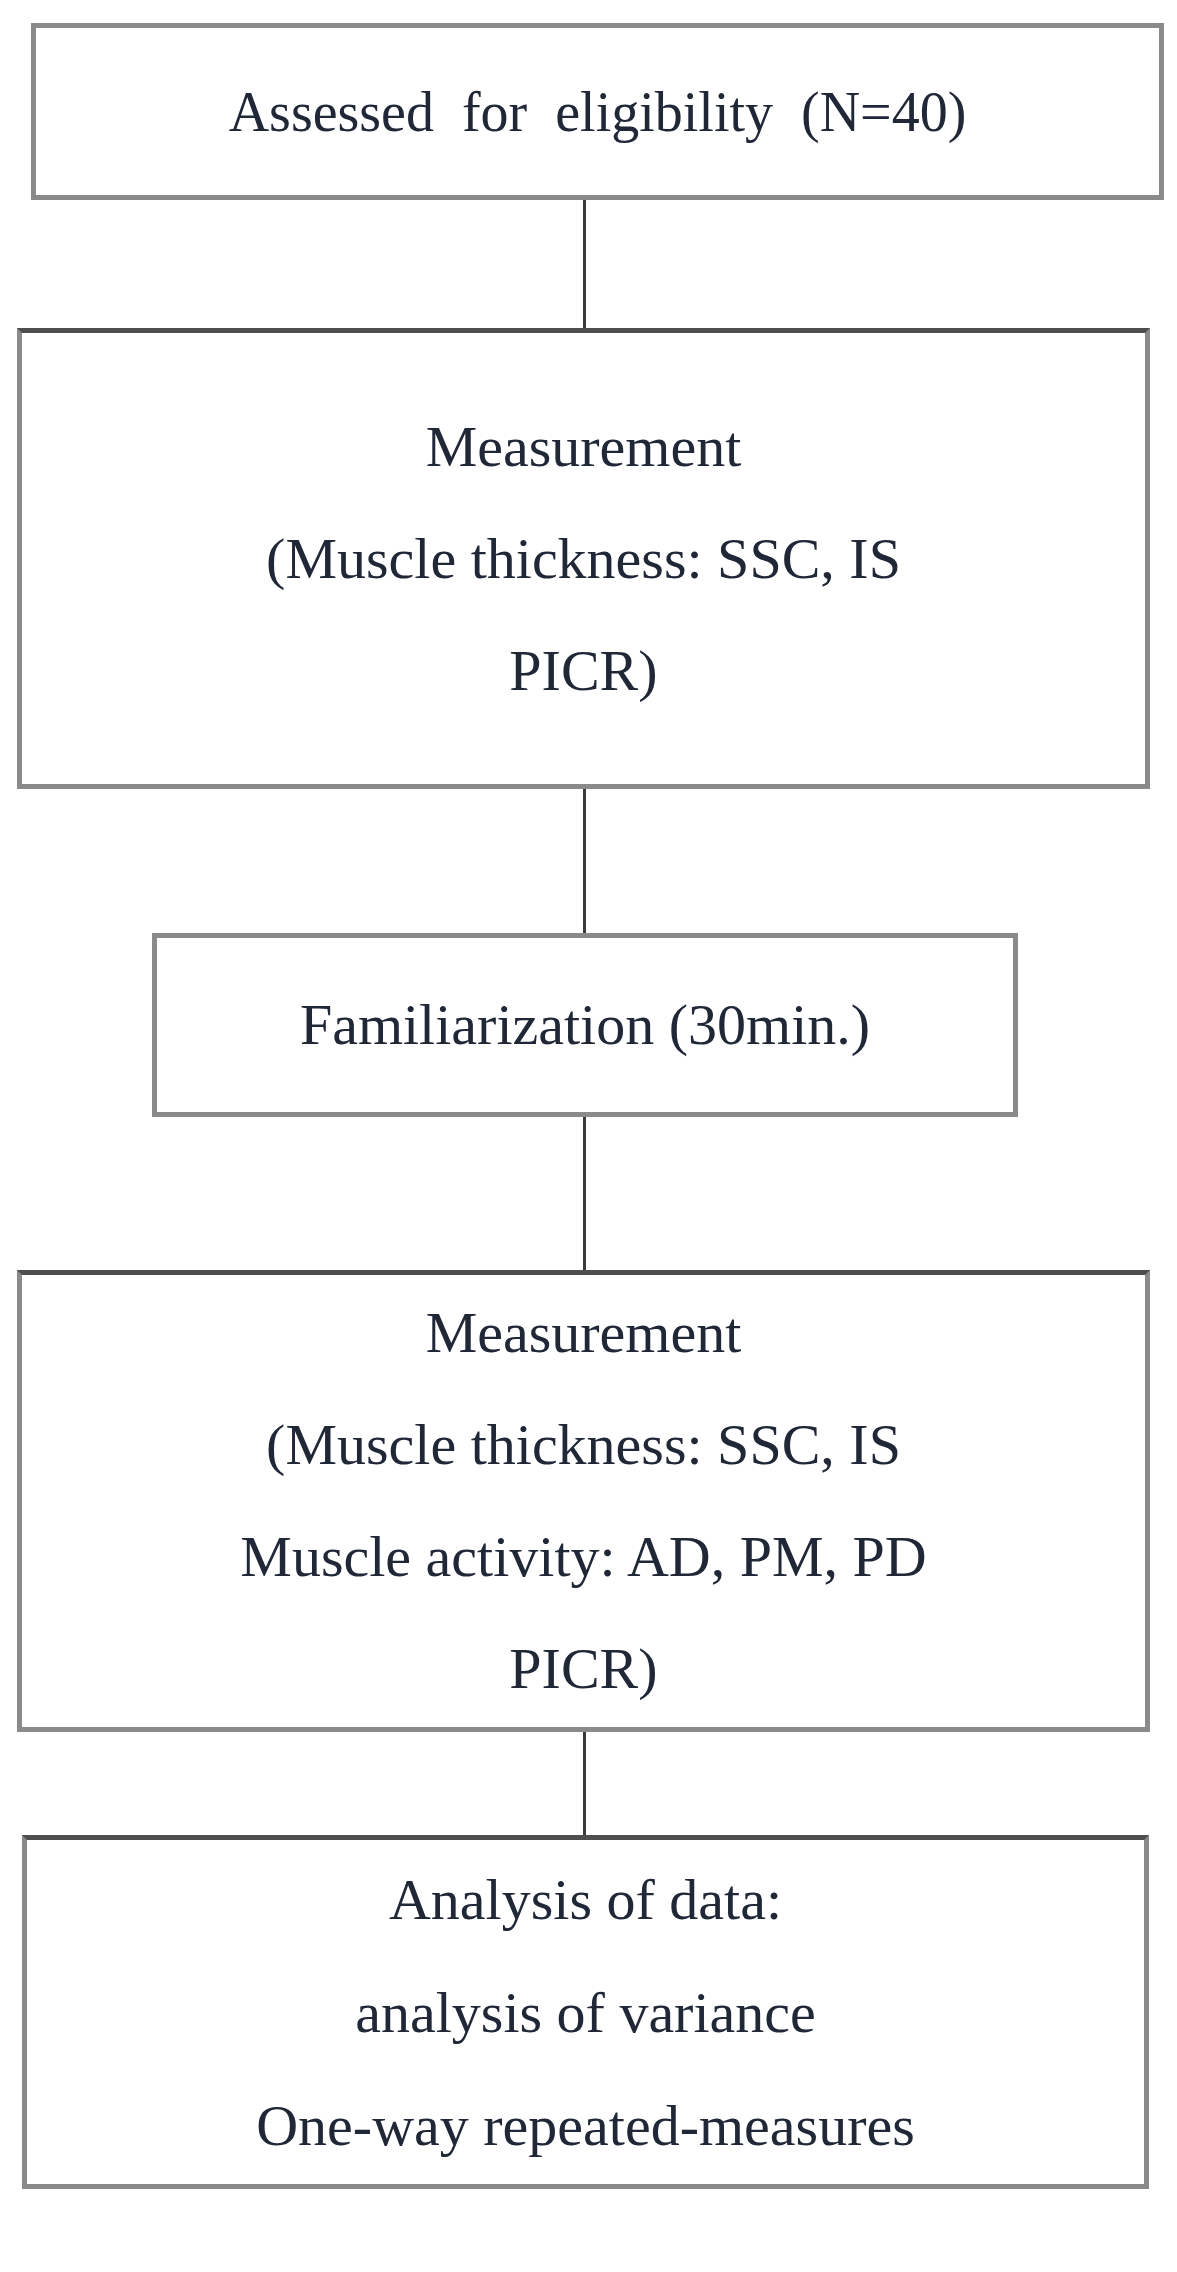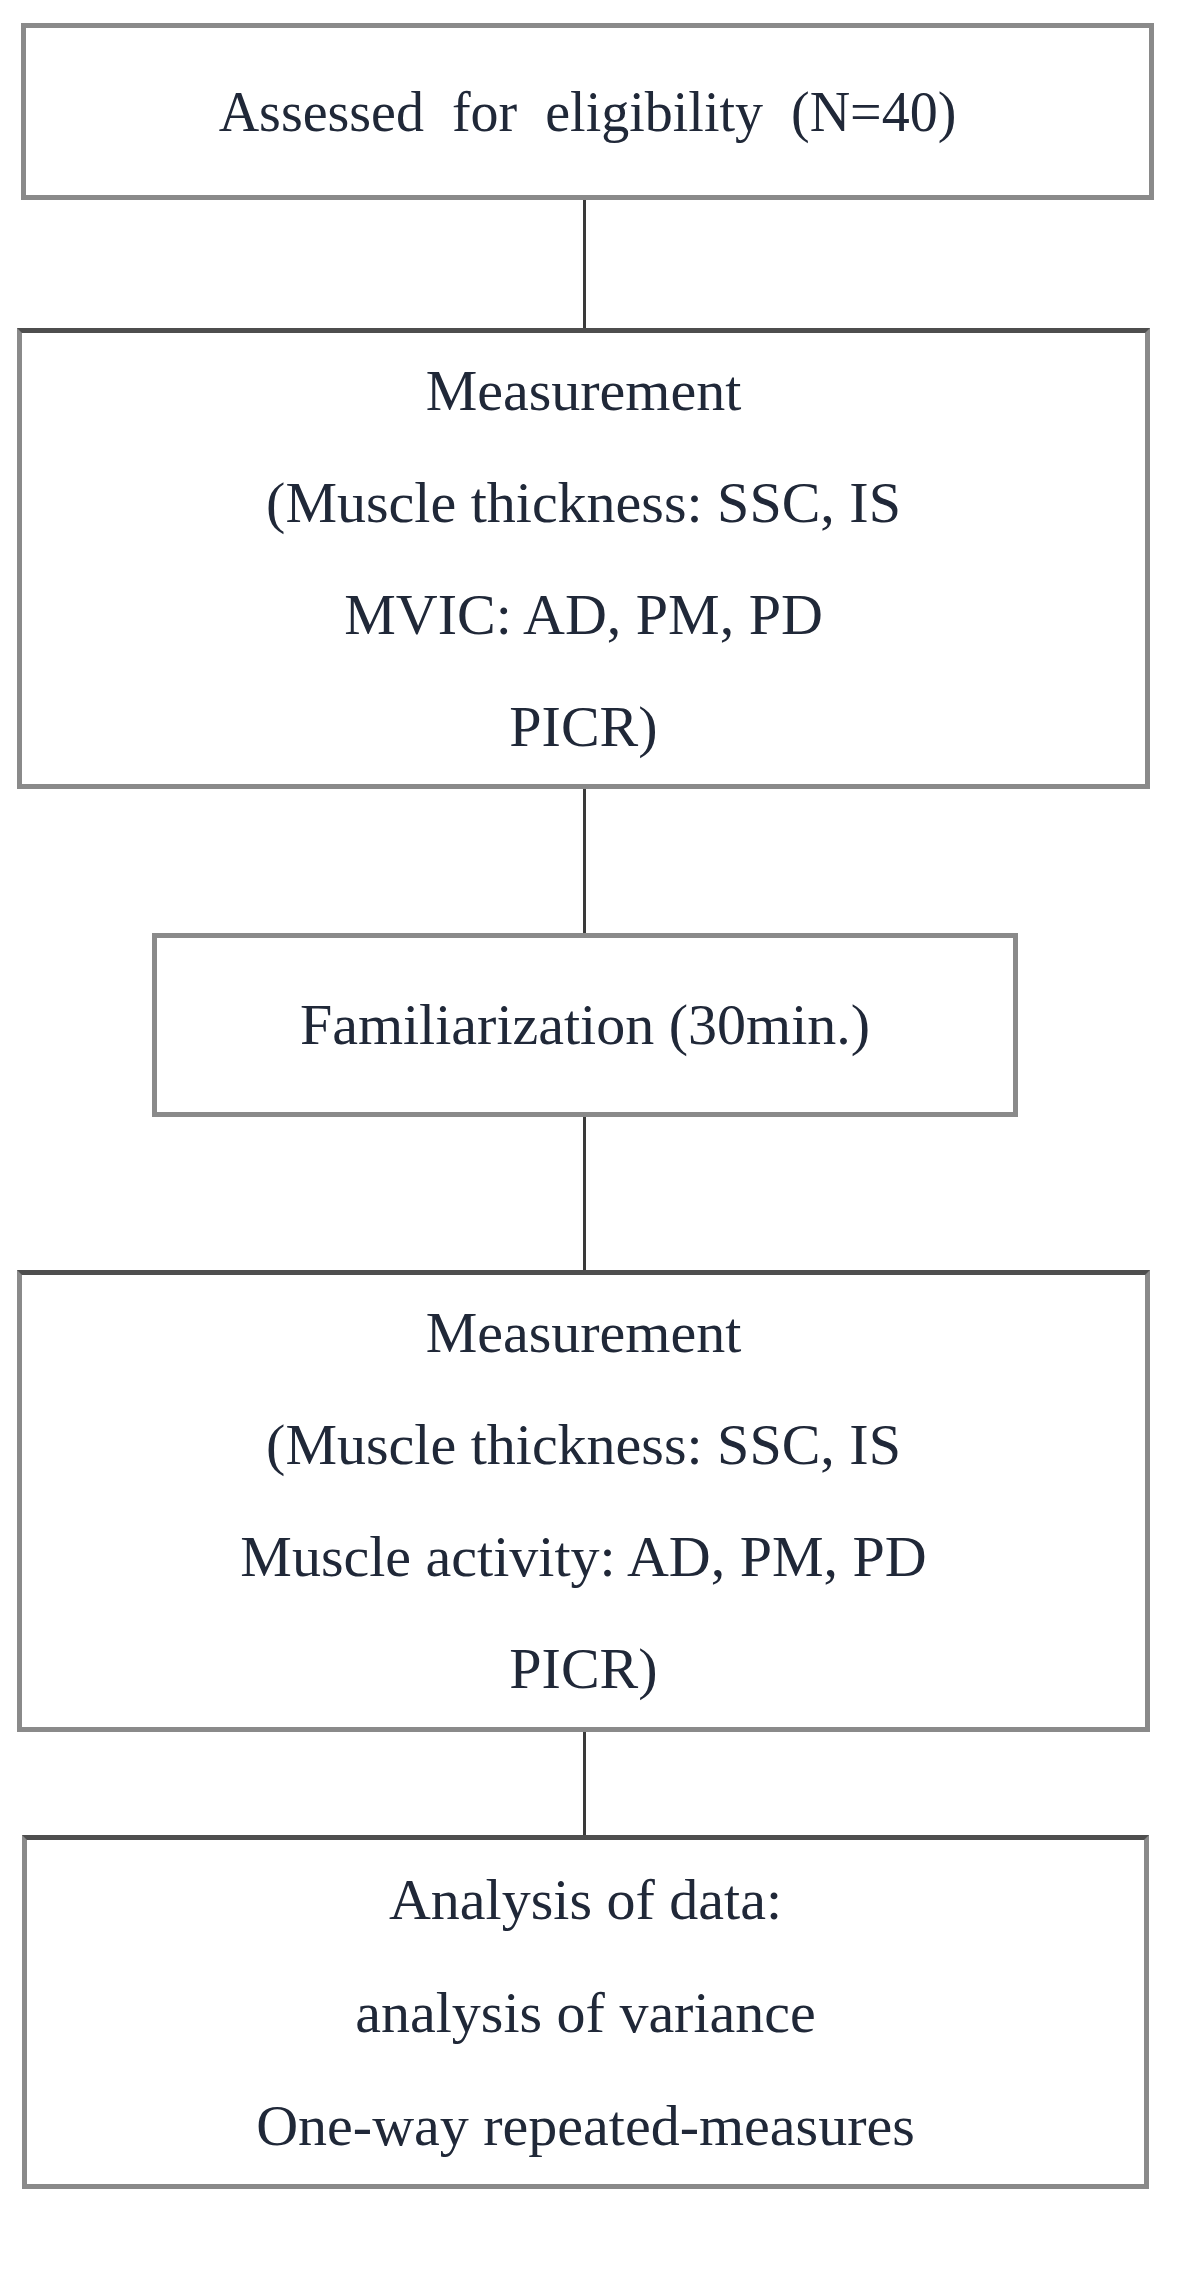--- a/index.html
+++ b/index.html
@@ -30,21 +30,21 @@
   .node .line {
     font-size: 58px;
     line-height: 112px;
     white-space: nowrap;
   }
   .dark-top {
     border-top-color: #4e4e4e;
     align-items: center;
   }
   
-  .node-eligibility   { left: 21px;  top: 23px;   width: 1133px; height: 177px; }
+  .node-eligibility   { left: 31px;  top: 23px;   width: 1133px; height: 177px; }
   .node-measurement-1 { left: 17px;  top: 328px;  width: 1133px; height: 461px; }
   .node-familiarization { left: 152px; top: 933px; width: 866px; height: 184px; }
   .node-measurement-2 { left: 17px;  top: 1270px; width: 1133px; height: 462px; }
   .node-analysis      { left: 22px;  top: 1835px; width: 1127px; height: 354px; }
 
   .node-eligibility .line { word-spacing: 14px; font-size: 56px; }
   .node-familiarization .line { font-size: 58px; text-align: center; }
   .node-analysis .line { line-height: 113px; }
 
   
@@ -66,21 +66,20 @@
 
   <div class="node node-eligibility">
     <div class="line">Assessed for eligibility (N=40)</div>
   </div>
 
   <div class="connector connector-1"></div>
 
   <div class="node node-measurement-1 dark-top">
     <div class="line">Measurement</div>
     <div class="line">(Muscle thickness: SSC, IS</div>
-    <div class="line">MVIC: AD, PM, PD</div>
     <div class="line">PICR)</div>
   </div>
 
   <div class="connector connector-2"></div>
 
   <div class="node node-familiarization">
     <div class="line">Familiarization (30min.)</div>
   </div>
 
   <div class="connector connector-3"></div>

